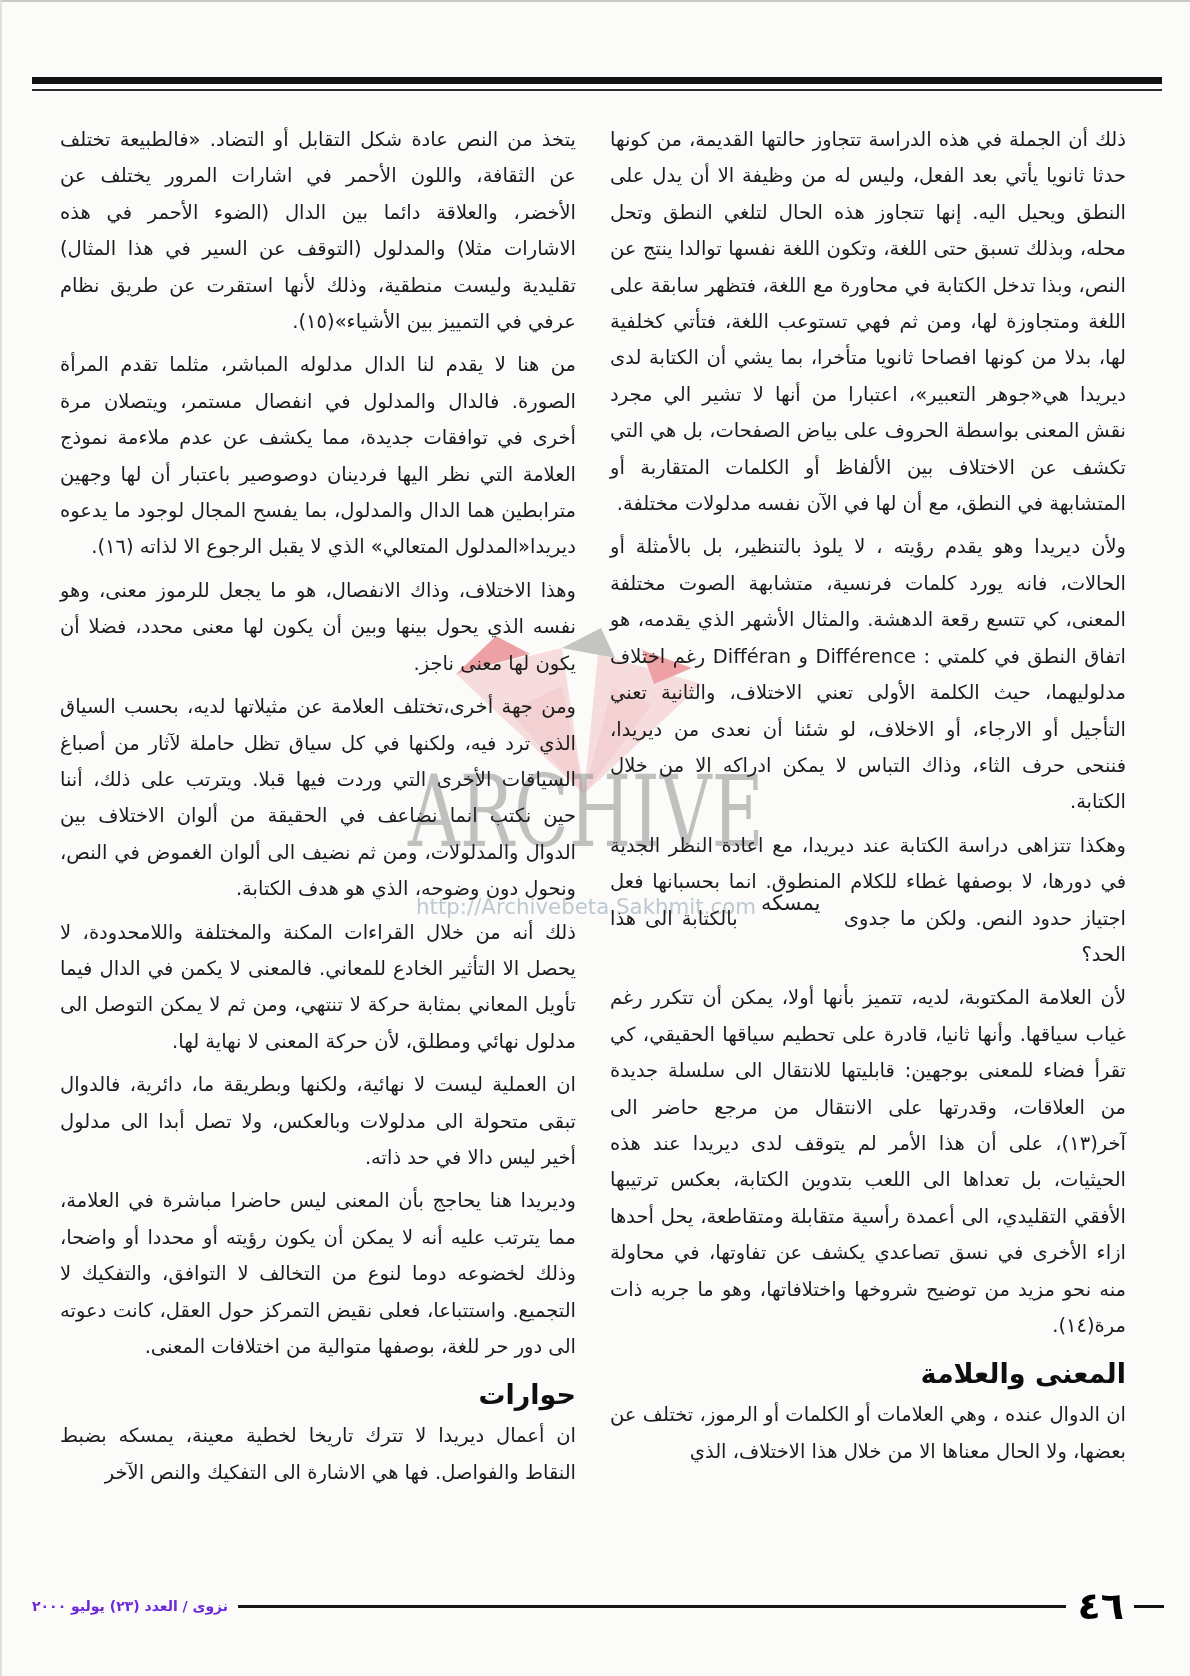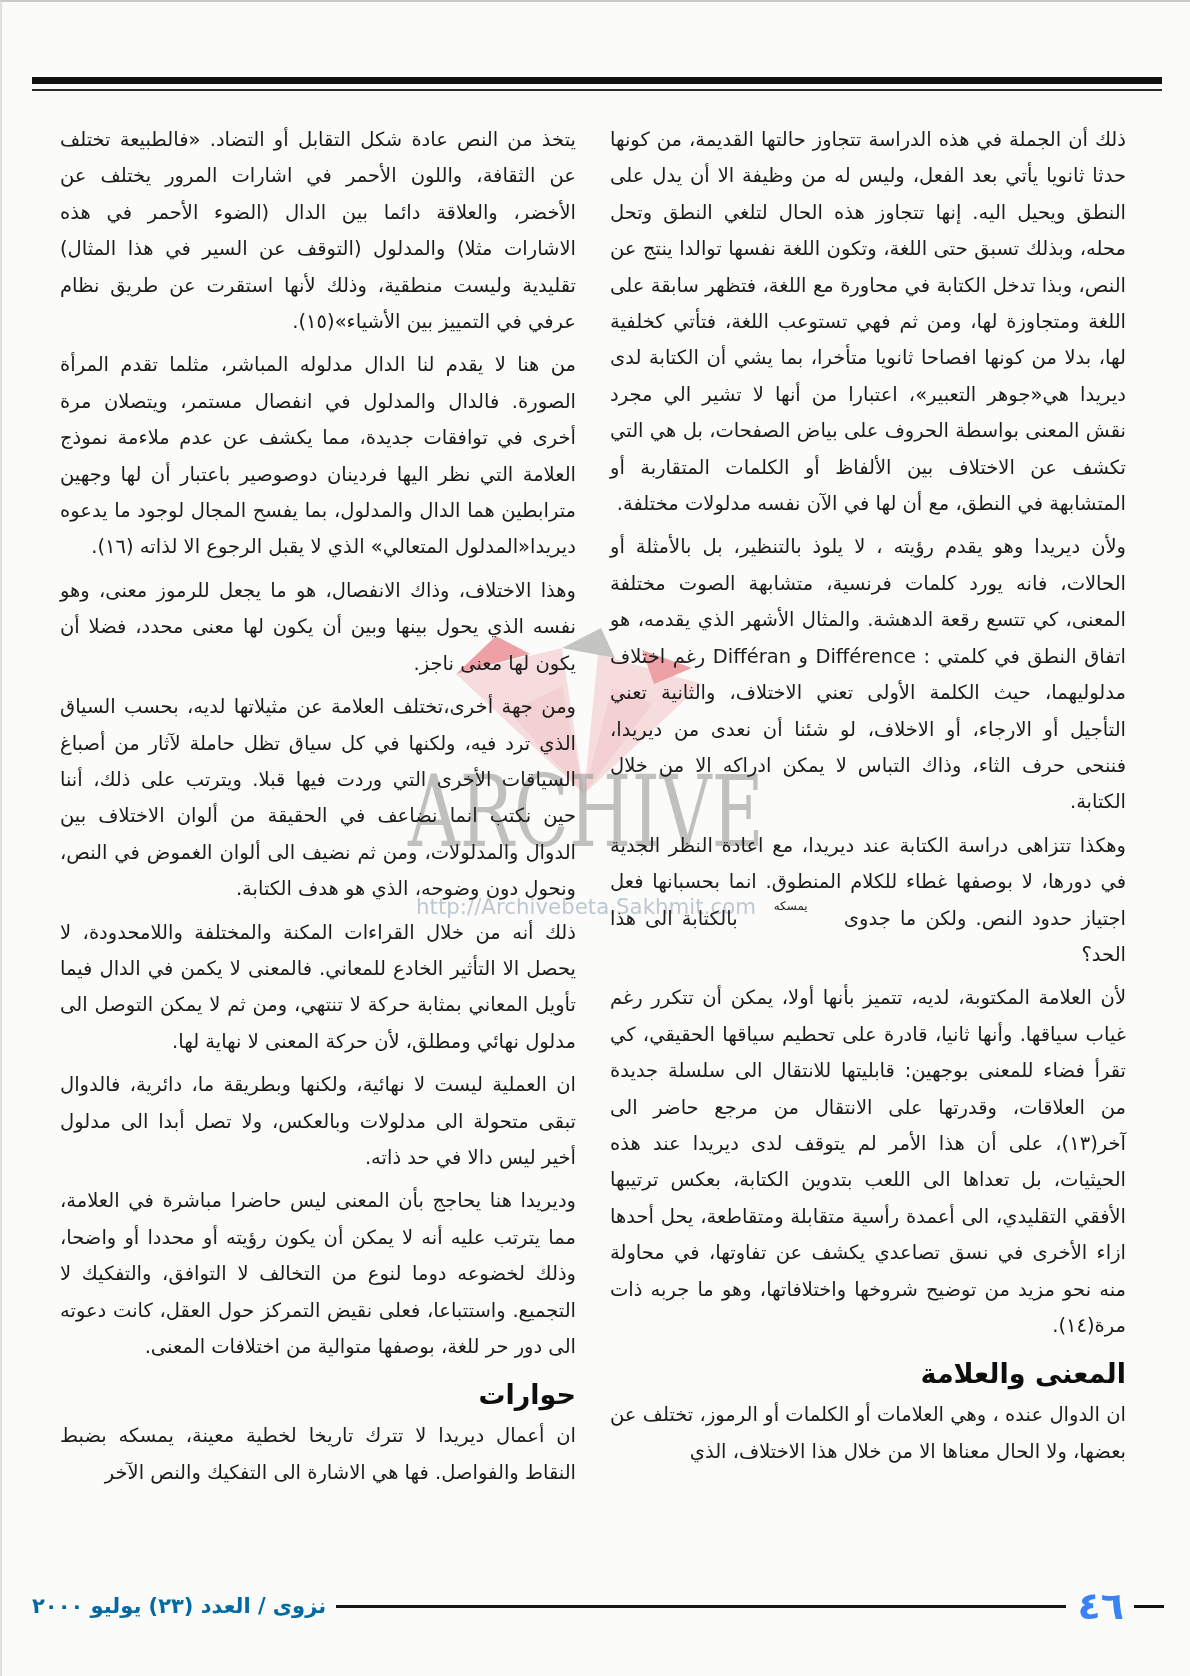--- a/index.html
+++ b/index.html
@@ -20,37 +20,37 @@
   .col p{
     margin:0 0 7px 0;font-size:19.5px;line-height:36.4px;
     text-align:justify;text-justify:inter-word;
   }
   h2.sec{
     font-size:27px;font-weight:bold;margin:14px 0 8px 0;color:#0e0e0e;
     letter-spacing:0;
   }
   .insertion{
     display:inline-block;min-width:88px;text-align:center;
-    transform:translateY(-15px);font-size:12px;line-height:14px;
+    transform:translateY(-15px);font-size:21px;line-height:14px;
   }
   
   .watermark{position:absolute;left:382px;top:624px;width:410px;height:310px;pointer-events:none;}
   
   .footer{
     position:absolute;left:30px;right:26px;top:1580px;height:48px;
     display:flex;direction:rtl;align-items:center;
   }
   .footer .dash{width:30px;height:3px;background:#111;flex:0 0 auto;}
   .footer .pagenum{
-    flex:0 0 auto;font-size:38px;font-weight:bold;color:#3b82f6;
+    flex:0 0 auto;font-size:38px;font-weight:bold;color:#000000;
     margin:0 10px 0 12px;line-height:1;
   }
   .footer .rule{flex:1 1 auto;height:3px;background:#161616;}
   .footer .journal{
-    flex:0 0 auto;font-size:21px;font-weight:bold;color:#0369a1;
+    flex:0 0 auto;font-size:14px;font-weight:bold;color:#6d28d9;
     margin-right:10px;white-space:nowrap;
   }
 </style>
 </head>
 <body>
 
 <div class="page">
 
   <div class="rule-thick"></div>
   <div class="rule-thin"></div>

